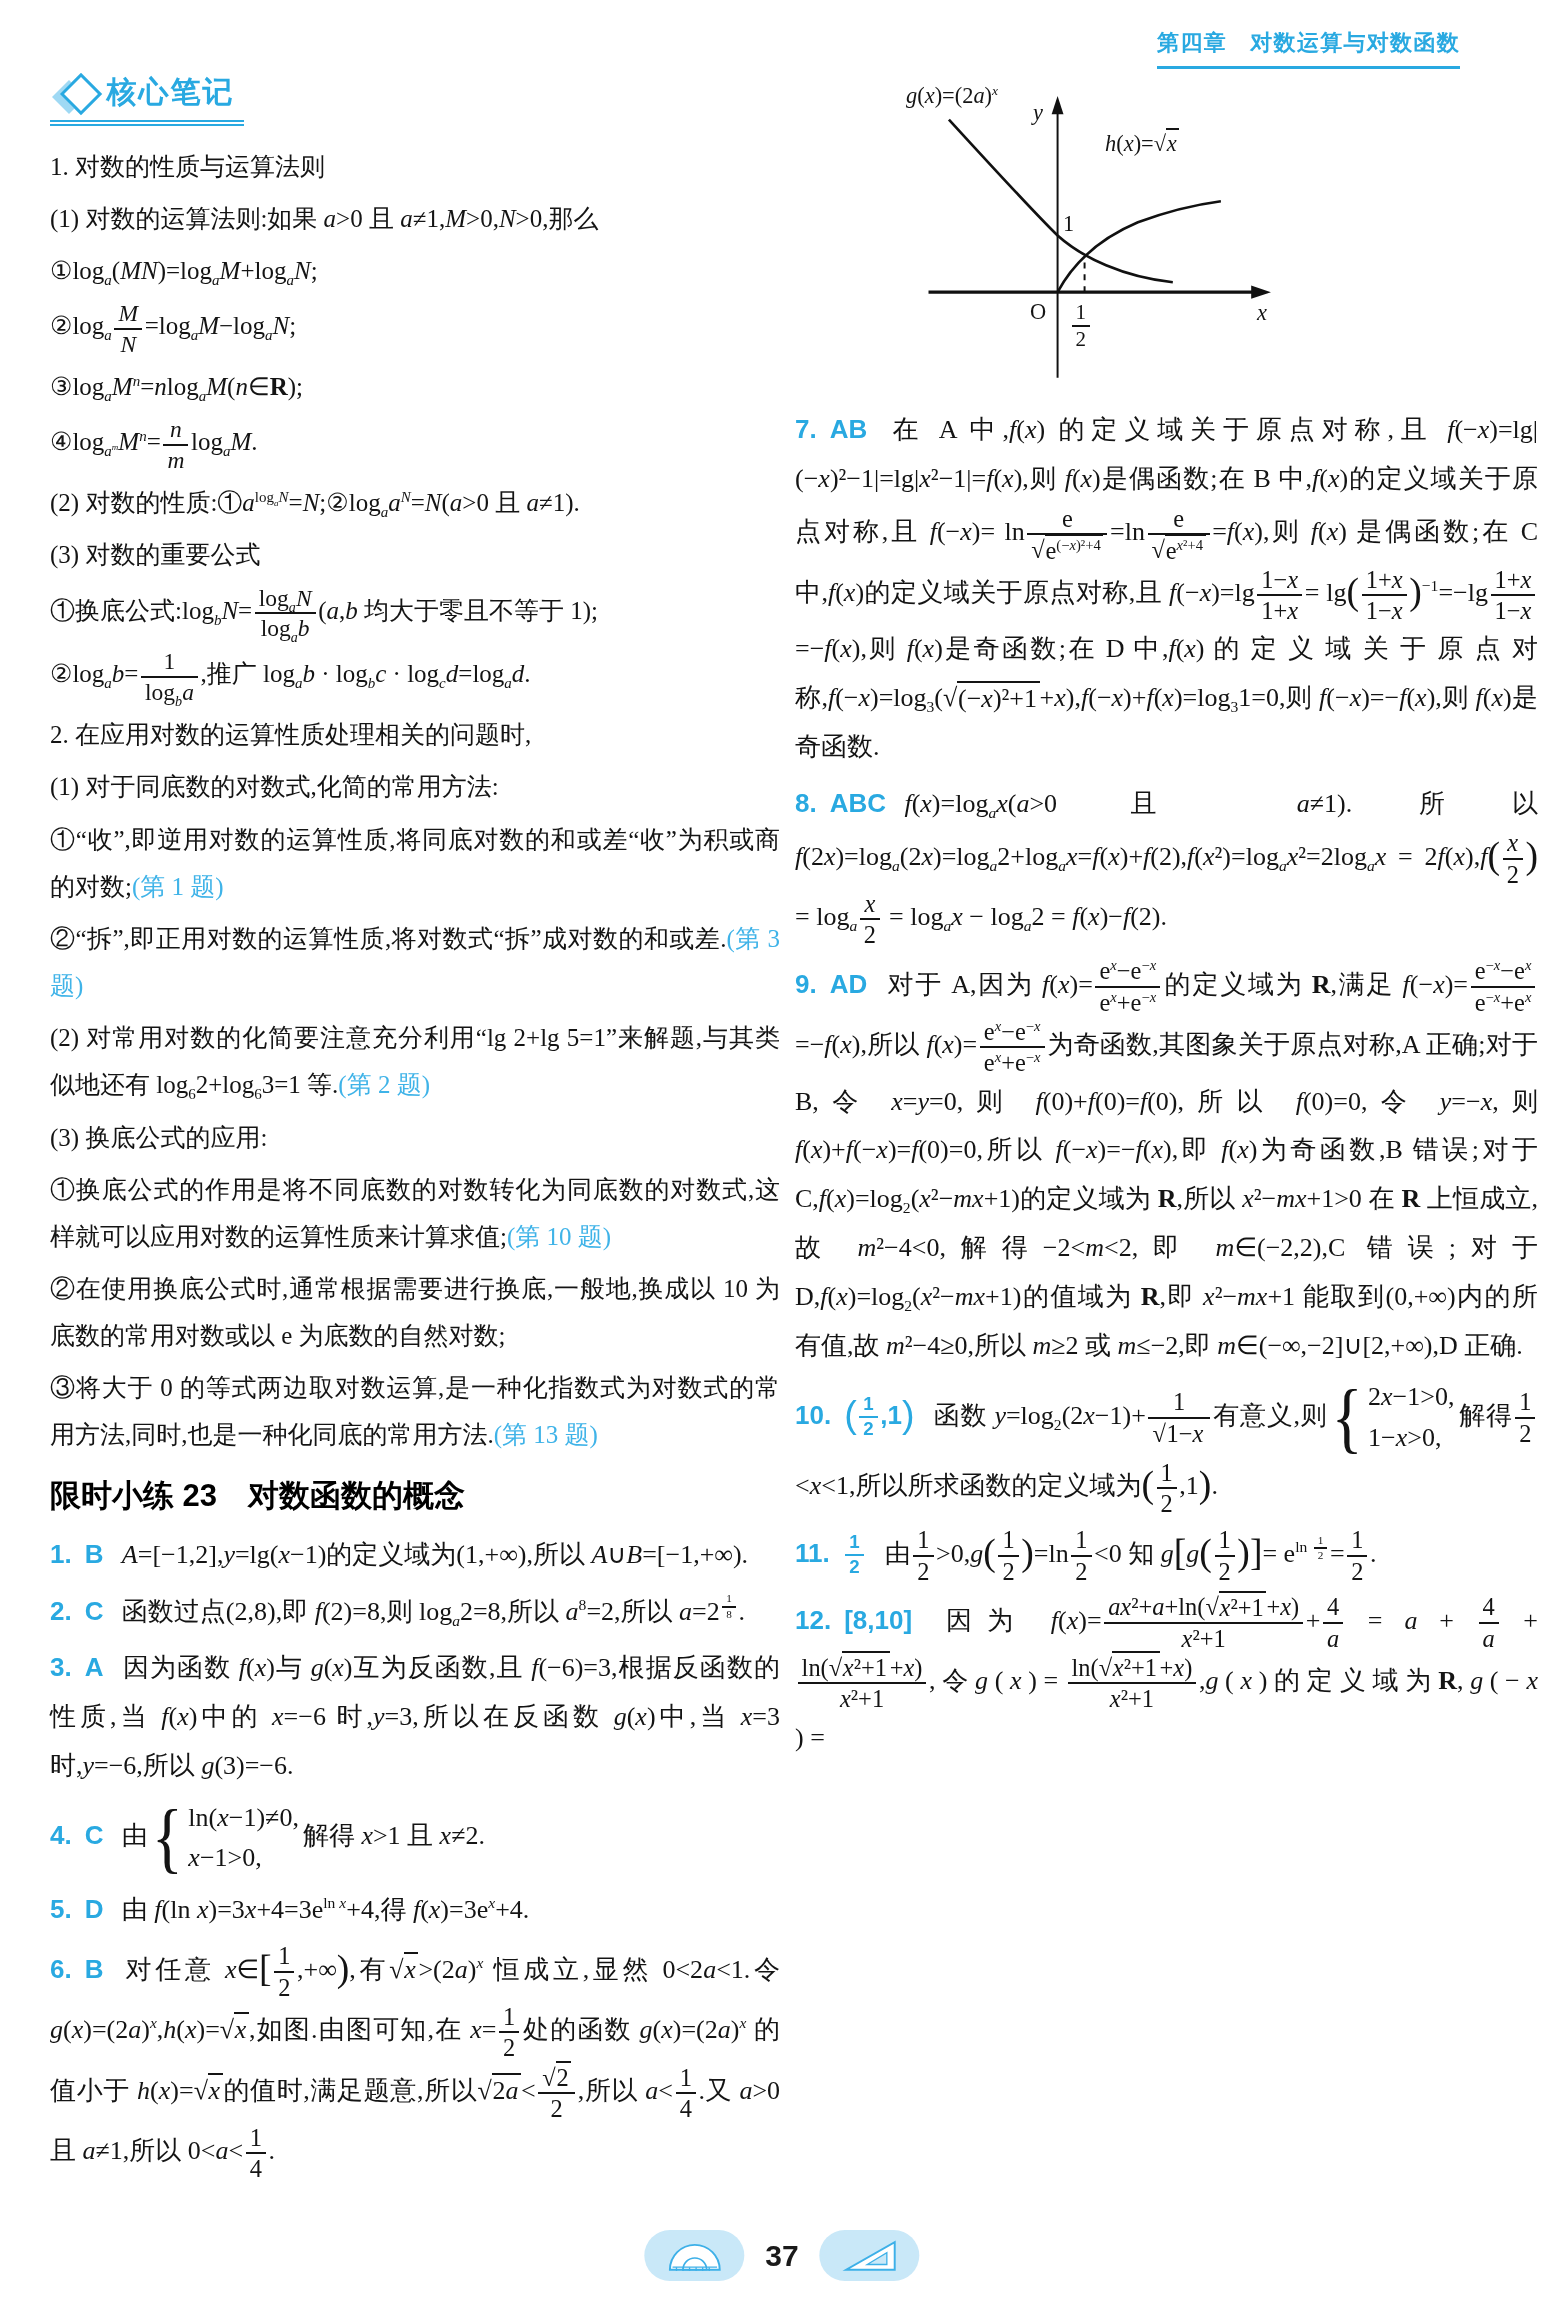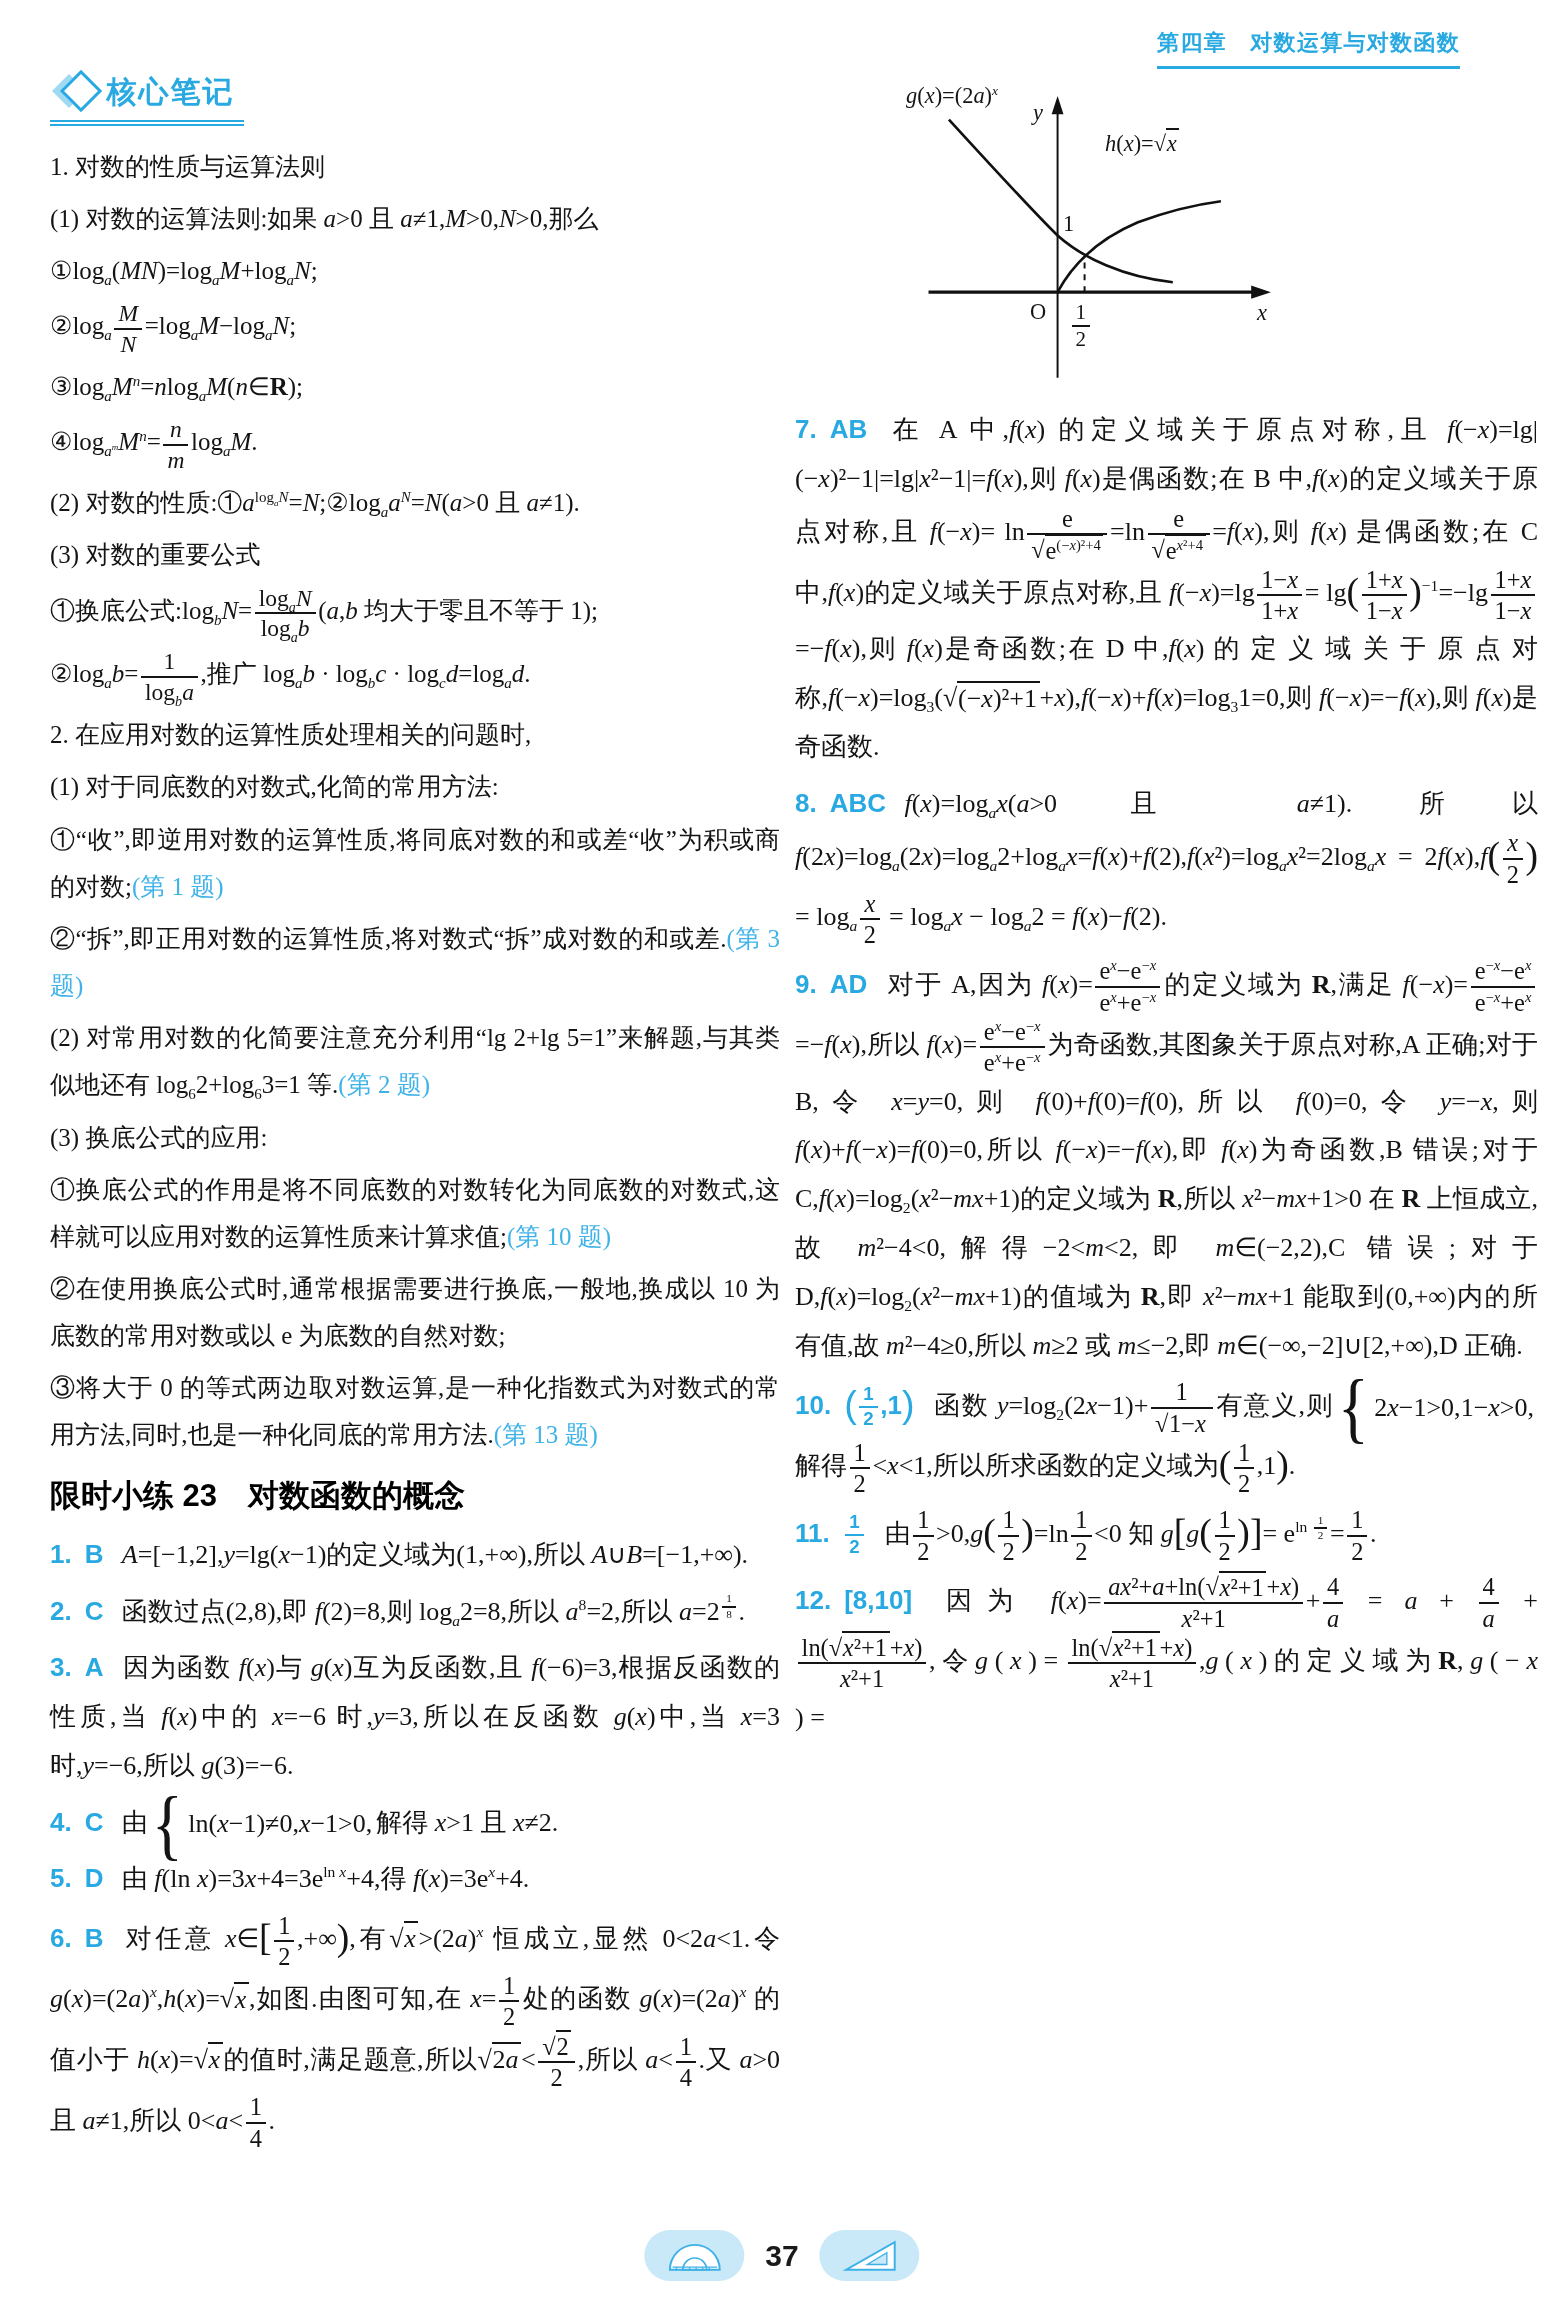--- a/index.html
+++ b/index.html
@@ -13,40 +13,40 @@
            font-weight:bold;font-size:22px;letter-spacing:1.3px;padding-bottom:8px;border-bottom:3.3px solid #29a9e1}
   
   .col{position:absolute}
   .left{left:50px;top:72px;width:730px}
   .right{left:795px;top:84px;width:743px}
   p.line{margin:0 0 5.3px 0;font-size:25px;line-height:1.88;text-align:justify}
   .item{margin:0 0 6.6px 0;font-size:26px;line-height:1.88;text-align:justify}
   .ans{color:#29a9e1;font-family:"Liberation Sans",sans-serif;font-weight:bold;margin-right:18.4px;white-space:nowrap}
   .ref{color:#3fb3e8}
   
-  .badge{display:inline-flex;align-items:center;border-bottom:6px double #29a9e1;padding:0 9.2px 6.6px 1.3px;margin-bottom:17px}
+  .badge{display:inline-flex;align-items:flex-end;border-bottom:6px double #29a9e1;padding:0 9.2px 6.6px 1.3px;margin-bottom:17px}
   .dmd{display:inline-block;width:24px;height:24px;transform:rotate(45deg)}
   .d1{background:#9fd9f4;margin:0 -14.5px 4px 5.3px}
   .d2{background:#fff;border:3.3px solid #29a9e1;margin:0 10.5px 4px 0}
   .badge-text{color:#29a9e1;font-family:"Liberation Sans",sans-serif;font-weight:bold;font-size:30px;letter-spacing:2px}
   
   .ptitle{margin:17px 0 13px 0;font-family:"Liberation Sans",sans-serif;
           font-weight:bold;font-size:31px;color:#000}
   
   .fr{display:inline-flex;flex-direction:column;text-align:center;vertical-align:middle;
       line-height:1.2;font-size:0.94em;margin:0 2.6px}
   .fr>.fn{border-bottom:2px solid currentColor;padding:0 4px}
   .fr>.fd{padding:0 4px}
   .frs{font-size:0.72em}
   .sq{white-space:nowrap}
   .sq .rb{border-top:2px solid currentColor;padding:0.7px 2.6px 0 0.7px}
   .big{font-size:1.45em;line-height:0;vertical-align:-0.07em;font-weight:400}
   .cases{display:inline-flex;align-items:center;vertical-align:middle;margin:0 4px}
   .cases .br{font-size:2.5em;line-height:0;font-weight:300;margin-right:5.3px;transform:scaleY(1.2)}
-  .cases .rows{display:inline-flex;flex-direction:row;line-height:1.55;text-align:left}
+  .cases .rows{display:inline-flex;flex-direction:column;line-height:1.55;text-align:left}
   
   .graph{position:relative;width:369px;height:295px;margin:4px 0 22.4px 111px;font-size:22.4px}
   .graph .lab{position:absolute;white-space:nowrap}
   
   .footer{position:absolute;left:50%;bottom:38px;transform:translateX(-50%);
           display:flex;align-items:center;gap:21px}
   .pill{width:100px;height:51px;background:#c9e8f8;border-radius:26px;display:flex;align-items:center;justify-content:center}
   .pageno{font-family:"Liberation Sans",sans-serif;font-weight:bold;font-size:30px;color:#1a1a1a}
 </style>
 </head>

